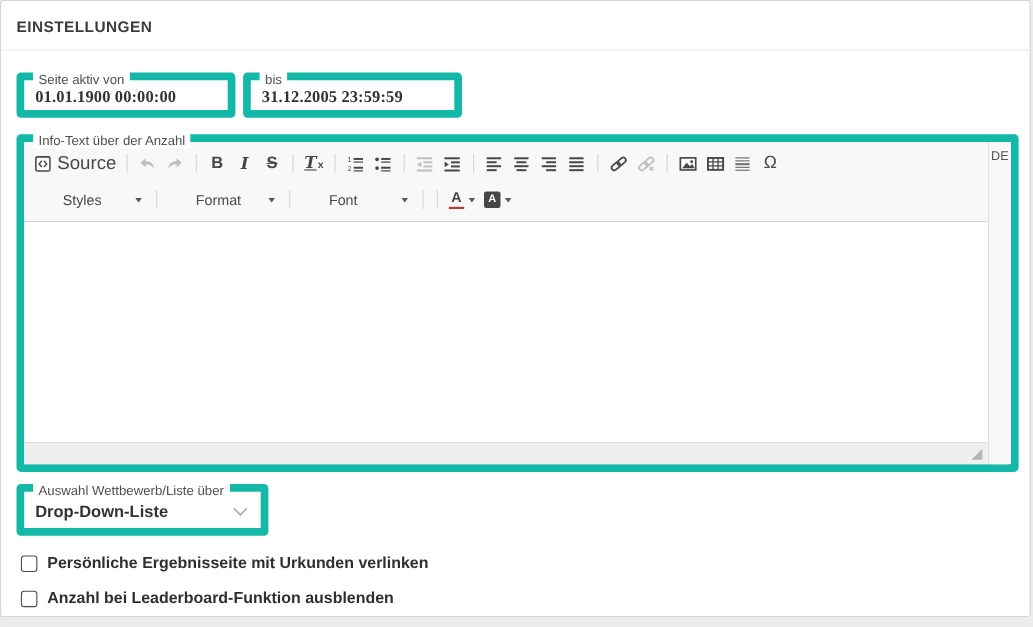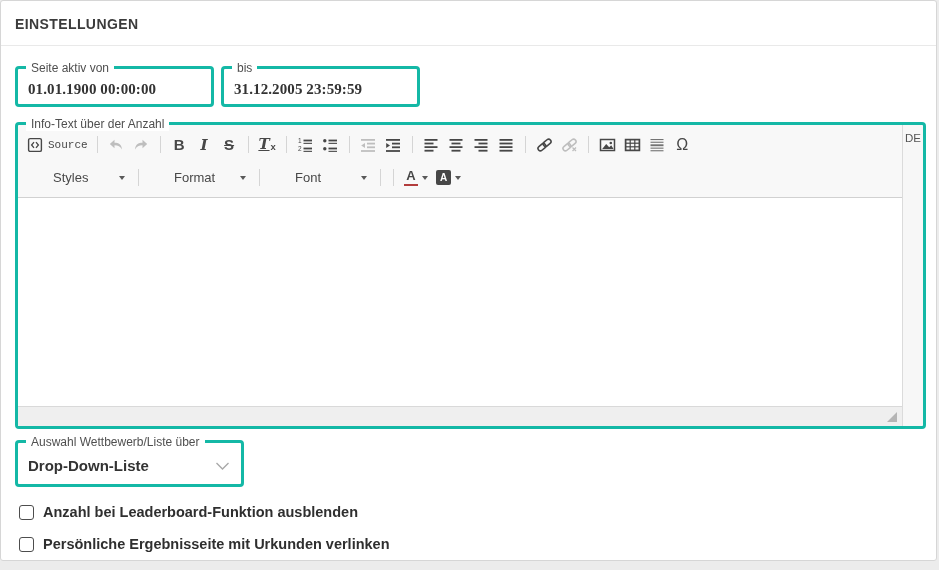--- a/index.html
+++ b/index.html
@@ -5,21 +5,21 @@
   * { margin:0; padding:0; box-sizing:border-box; }
   html,body { width:939px; height:570px; overflow:hidden; background:#ececec;
               font-family:"Liberation Sans", sans-serif; }
   .card { width:937px; height:561px; background:#fff; border:1px solid #d6d6d6;
           border-radius:3px; }
   .card-header { padding:15px 14px 13px 14px; border-bottom:1px solid #e9e9e9; }
   .card-title { font-size:14px; font-weight:700; color:#3b3b3b; letter-spacing:.4px; }
   .card-body { padding:20px 14px 0 14px; }
 
   
-  .fs { position:relative; border:3px solid #14b8a6; border-radius:4px; background:#fff; }
+  .fs { position:relative; border:7px solid #14b8a6; border-radius:4px; background:#fff; }
   .fs-legend { position:absolute; top:-8px; left:8px; background:#fff; padding:0 5px;
                font-size:12px; color:#4f4f4f; line-height:14px; white-space:nowrap; z-index:2; }
 
   .date-row { display:flex; gap:7px; margin-bottom:15px; }
   .date-field { width:199px; height:41px; }
   .date-field input { width:100%; height:100%; border:none; outline:none; background:transparent;
                padding:12px 10px 6px 10px; font-family:Liberation Serif, serif; font-size:15px; font-weight:600;
                color:#333; letter-spacing:.1px; }
 
   
@@ -27,21 +27,21 @@
   .editor-flex { display:flex; width:100%; height:100%; }
   .editor-main { flex:1; display:flex; flex-direction:column; min-width:0; }
   .tb { background:#f8f8f8; border-bottom:1px solid #d1d1d1; border-radius:3px 0 0 0;
         padding:3px 4px 3px 6px; }
   .tb-row { display:flex; align-items:center; height:33px; }
   .btn { display:inline-flex; align-items:center; justify-content:center; min-width:25px;
          height:25px; padding:0 3px; color:#474747; border-radius:2px; cursor:pointer; }
   .btn svg { display:block; }
   .btn.disabled { opacity:.32; cursor:default; }
   .sep { width:1px; height:17px; background:#d5d5d5; margin:0 6px; flex:none; }
-  .src-label { font-size:11px; color:#474747; margin-left:5px;font-family:Liberation Mono, monospace; }
+  .src-label { font-size:17px; color:#474747; margin-left:5px; }
   .g-bold { font-size:15px; font-weight:700; }
   .g-italic { font-family:"DejaVu Serif", serif; font-style:italic; font-weight:700; font-size:15px; }
   .g-strike { font-size:15px; font-weight:700; text-decoration:line-through; }
   .t-rm { display:flex; align-items:flex-end; }
   .t-rm .t { font-family:"DejaVu Serif", serif; font-style:italic; font-weight:700;
              font-size:15px; text-decoration:underline; line-height:15px; }
   .t-rm .x { font-size:9.5px; font-weight:700; margin-left:1px; line-height:10px; }
   .g-omega { font-size:16px; font-weight:400; line-height:16px; }
 
   .combo { display:flex; align-items:center; justify-content:space-between; width:86px;
@@ -360,21 +360,21 @@
         <span>
           <svg width="15" height="9" viewBox="0 0 15 9">
               <polyline points="1.5,1 7.5,7 13.5,1" fill="none" stroke="#a9a9a9" stroke-width="1.4"></polyline>
             </svg>
         </span>
       </div>
     </div>
 
     <div class="cbx-row">
       <span class="cbx"></span>
-      <span class="cbx-label">Anzahl bei Leaderboard-Funktion ausblenden</span>
+      <span class="cbx-label">Persönliche Ergebnisseite mit Urkunden verlinken</span>
     </div>
     <div class="cbx-row">
       <span class="cbx"></span>
-      <span class="cbx-label">Persönliche Ergebnisseite mit Urkunden verlinken</span>
+      <span class="cbx-label">Anzahl bei Leaderboard-Funktion ausblenden</span>
     </div>
 
   </div>
 </div>
 
 </body></html>

